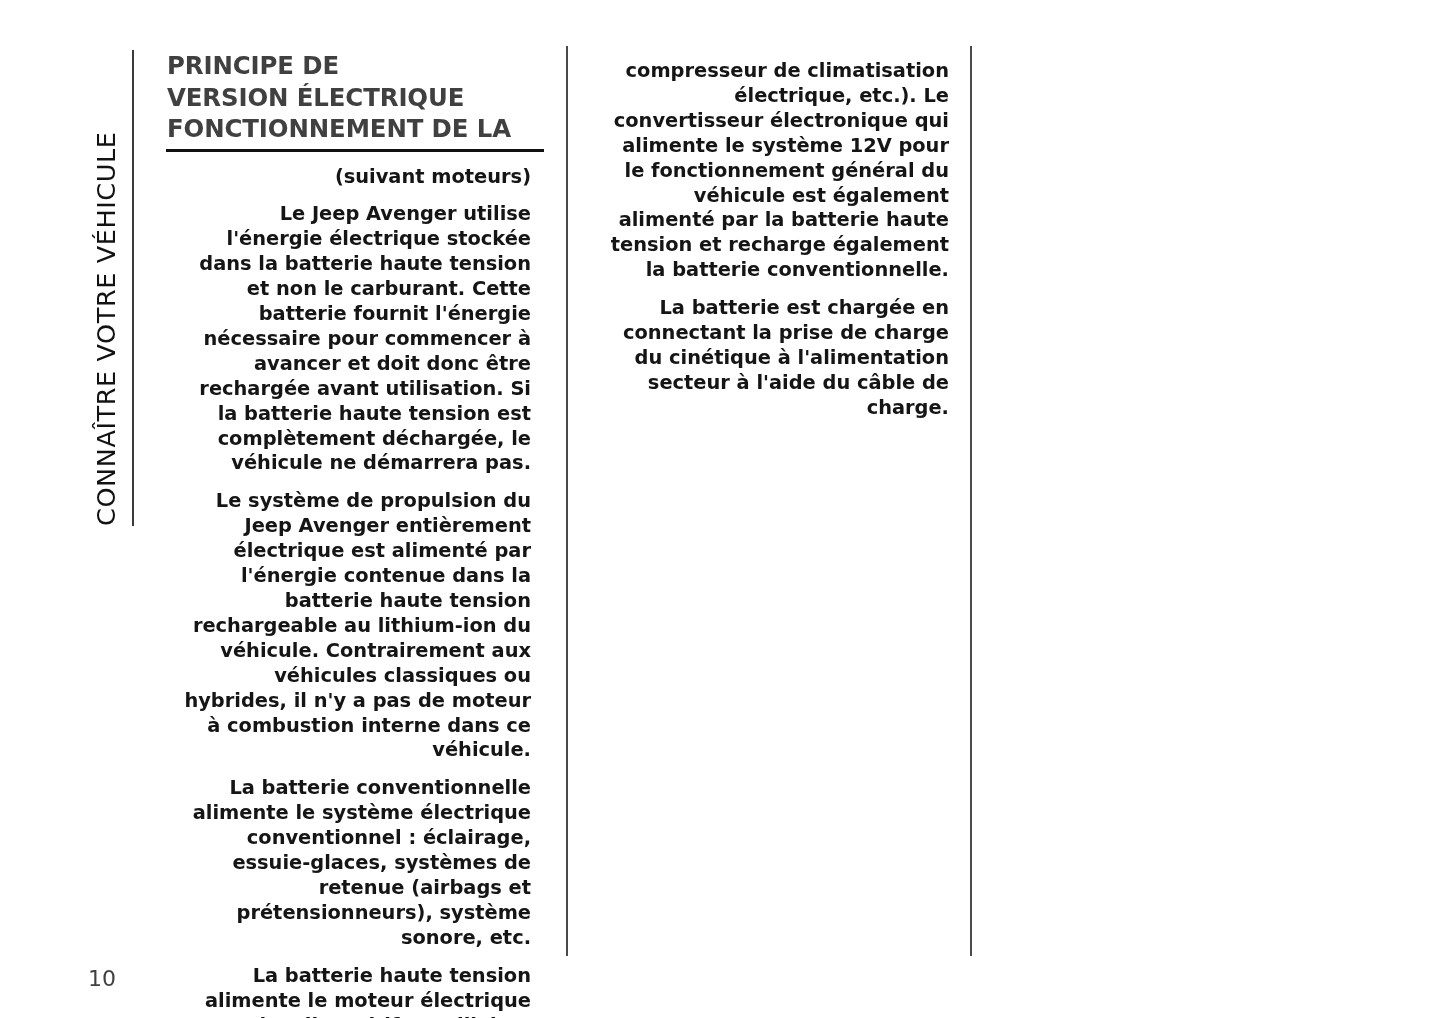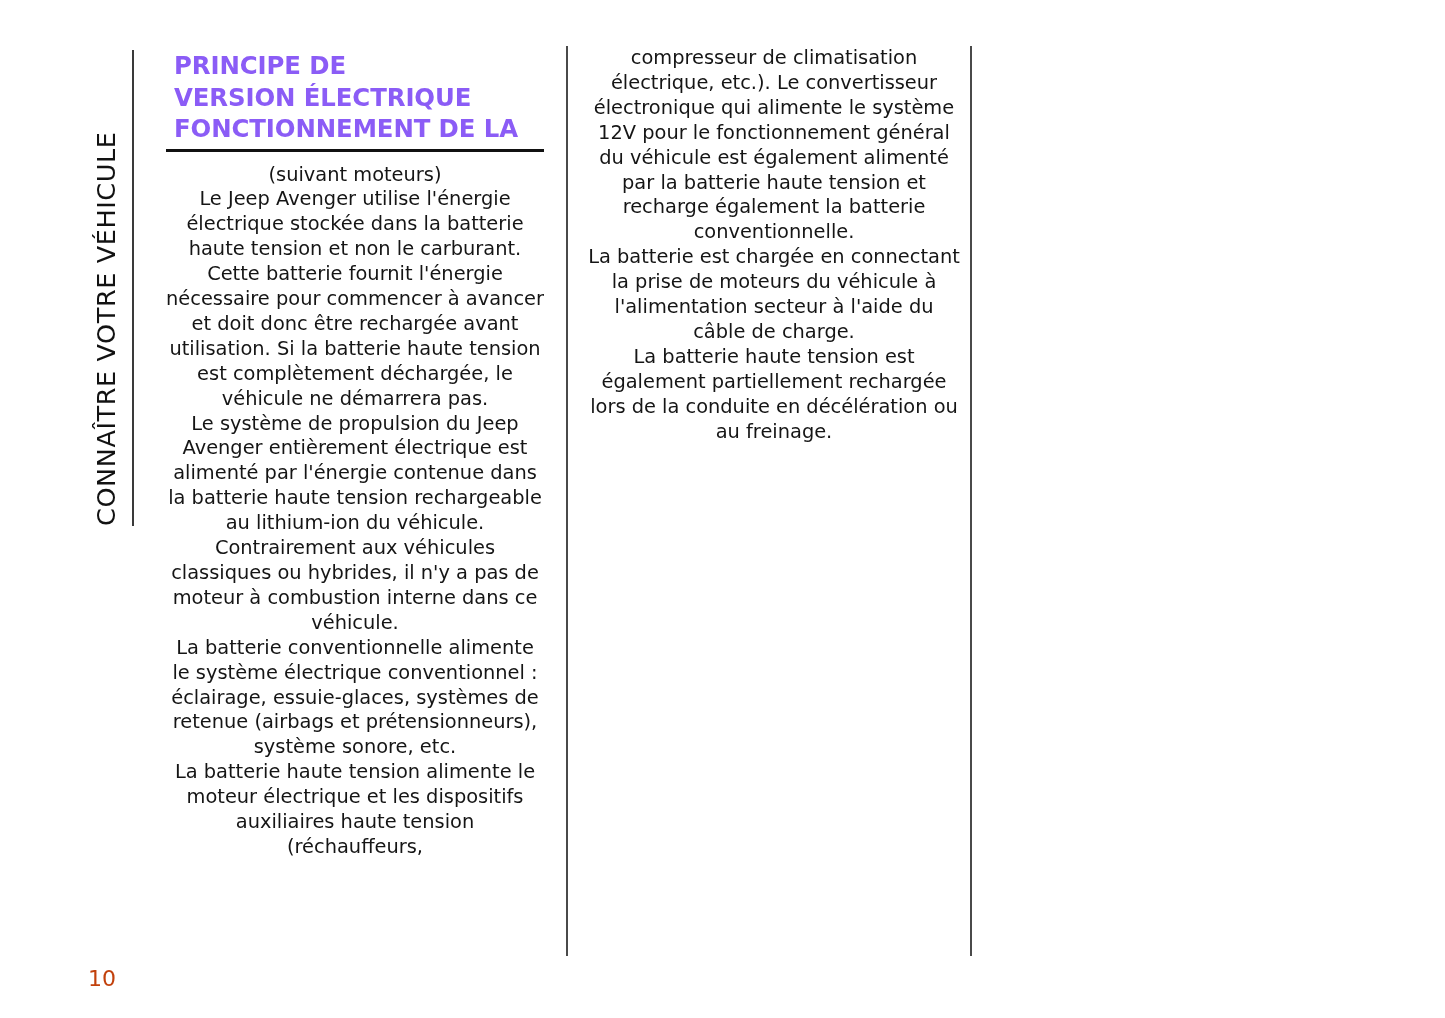--- a/index.html
+++ b/index.html
@@ -80,48 +80,49 @@
   .rule-mid   { left: 566px; }
   .rule-right { left: 970px; }
 
   
   .heading {
     font-family: "DejaVu Sans", sans-serif;
     font-weight: 700;
     font-size: 24.4px;
     line-height: 31.5px;
     letter-spacing: -0.1px;
-    color: #8b5cf6;
-    margin: 0 0 0 8px;
+    color: #404040;
+    margin: 0 0 0 1px;
     padding-top: 4px;
   }
   .heading-rule {
     height: 3px;
     background: #111111;
     margin-top: 4px;
     margin-bottom: 11px;
     width: 100%;
   }
 
   p.para {
-    margin: 0;
+    margin: 13px;
     padding: 0;
-    text-align: center;
+    text-align: right;
     hyphens: none;
+    font-weight: bold;
   }
 
   
   .page-number {
     position: absolute;
     left: 88px;
     top: 966px;
     font-size: 22px;
     line-height: 26px;
     font-family: "DejaVu Sans", sans-serif;
-    color: #c2410c;
+    color: #404040;
   }
 </style>
 </head>
 <body>
 
 <div class="page">
 
   <div class="side-tab">
     <div class="side-tab-label">CONNAÎTRE VOTRE VÉHICULE</div>
     <div class="side-tab-rule"></div>
@@ -140,19 +141,18 @@
 
     <p class="para">(suivant moteurs)</p>
     <p class="para">Le Jeep Avenger utilise l'énergie électrique stockée dans la batterie haute tension et non le carburant. Cette batterie fournit l'énergie nécessaire pour commencer à avancer et doit donc être rechargée avant utilisation. Si la batterie haute tension est complètement déchargée, le véhicule ne démarrera pas.</p>
     <p class="para">Le système de propulsion du Jeep Avenger entièrement électrique est alimenté par l'énergie contenue dans la batterie haute tension rechargeable au lithium-ion du véhicule. Contrairement aux véhicules classiques ou hybrides, il n'y a pas de moteur à combustion interne dans ce véhicule.</p>
     <p class="para">La batterie conventionnelle alimente le système électrique conventionnel : éclairage, essuie-glaces, systèmes de retenue (airbags et prétensionneurs), système sonore, etc.</p>
     <p class="para">La batterie haute tension alimente le moteur électrique et les dispositifs auxiliaires haute tension (réchauffeurs,</p>
   </div>
 
   <div class="col col-2">
     <p class="para">compresseur de climatisation électrique, etc.). Le convertisseur électronique qui alimente le système 12V pour le fonctionnement général du véhicule est également alimenté par la batterie haute tension et recharge également la batterie conventionnelle.</p>
-    <p class="para">La batterie est chargée en connectant la prise de moteurs du véhicule à l'alimentation secteur à l'aide du câble de charge.</p>
-    <p class="para">La batterie haute tension est également partiellement rechargée lors de la conduite en décélération ou au freinage.</p>
+    <p class="para">La batterie est chargée en connectant la prise de charge du cinétique à l'alimentation secteur à l'aide du câble de charge.</p>
   </div>
 
   <div class="page-number">10</div>
 
 </div>
 
 </body></html>

